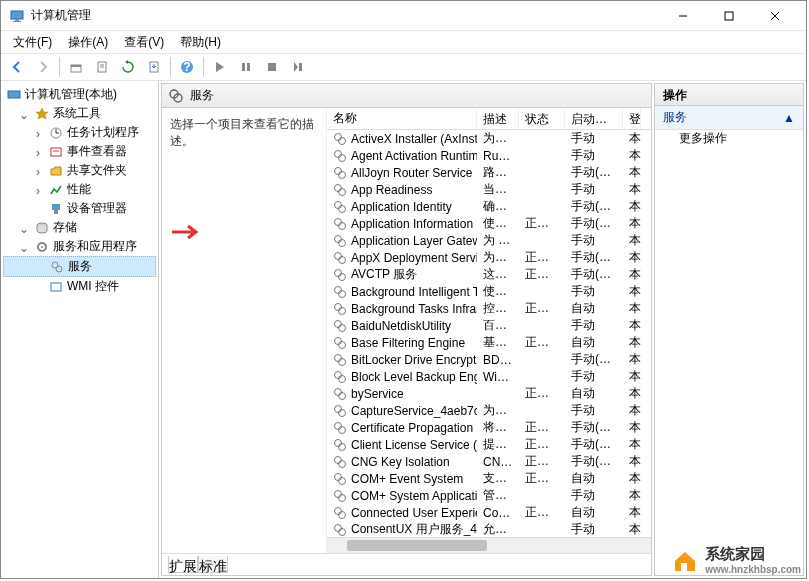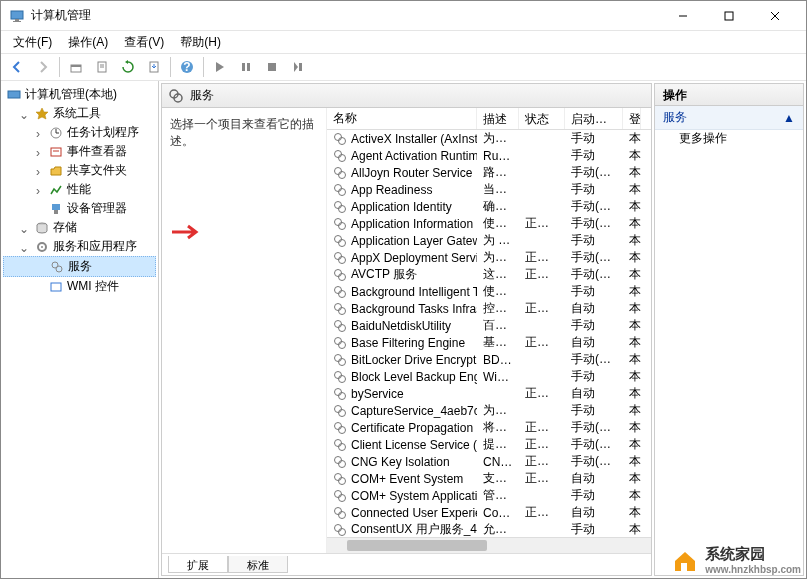--- a/index.html
+++ b/index.html
@@ -32,21 +32,21 @@
 .lhdr .col{border-right:1px solid #eee;padding:3px 6px;cursor:pointer;overflow:hidden;white-space:nowrap;text-overflow:ellipsis}
 .lrows{flex:1;overflow-y:auto;overflow-x:hidden}
 .lrow{display:flex;height:17px;align-items:center;cursor:pointer}
 .lrow .c{padding:0 6px;overflow:hidden;white-space:nowrap;text-overflow:ellipsis}
 .c-name{width:150px;display:flex;align-items:center}
 .c-desc{width:42px}.c-stat{width:46px}.c-start{width:58px}.c-log{width:18px}
 .sicon{width:14px;height:14px;margin-right:4px;flex-shrink:0}
 .hscroll{height:16px;background:#f0f0f0;border-top:1px solid #ddd;position:relative}
 .hscroll .thumb{position:absolute;left:20px;width:140px;top:2px;bottom:2px;background:#c0c0c0;border-radius:2px}
 .tabs{height:22px;display:flex;padding:2px 6px;gap:0;border-top:1px solid #ddd}
-.tab{border:1px solid #ccc;border-top:none;padding:2px 18px;background:#f7f7f7;cursor:pointer;font-size:11px}
+.tab{border:1px solid #ccc;border-top:none;padding:2px 0;background:#f7f7f7;cursor:pointer;font-size:14px}
 .tab.act{background:#fff}
 .actions{width:150px;border:1px solid #ccc;margin:2px 2px 2px 0;display:flex;flex-direction:column}
 .acthdr{background:linear-gradient(#f7f7f7,#eaeaea);height:22px;padding:3px 8px;font-weight:700;border-bottom:1px solid #ccc}
 .actsec{background:#eef4fb;padding:3px 8px;border-bottom:1px solid #dde6f0;display:flex;justify-content:space-between;align-items:center;color:#003399}
 .actitem{padding:0 8px 4px 24px;cursor:pointer}
 .redarrow{position:absolute;left:172px;top:224px;pointer-events:none}
 .watermark{position:absolute;right:8px;bottom:6px;display:flex;align-items:flex-end;gap:6px;font-weight:bold;color:#333}
 .wmicon{width:28px;height:28px}
 svg{display:block}
 </style>

